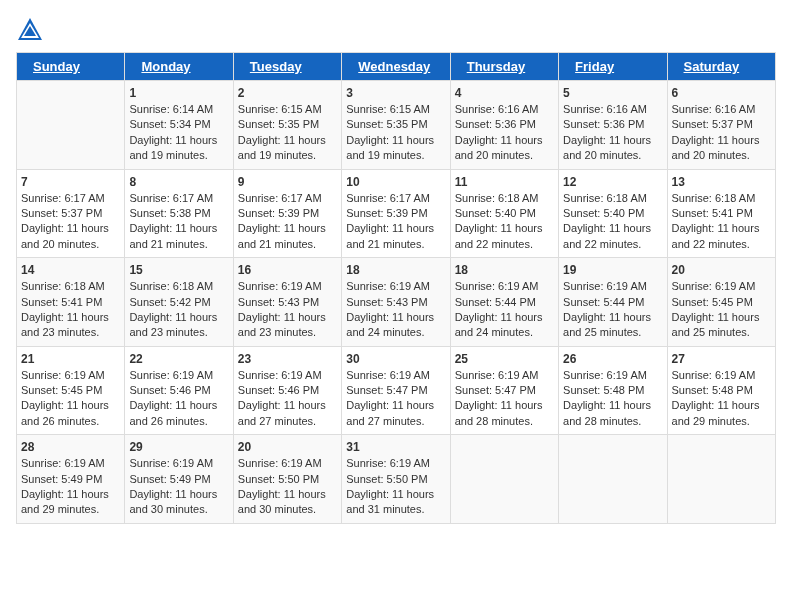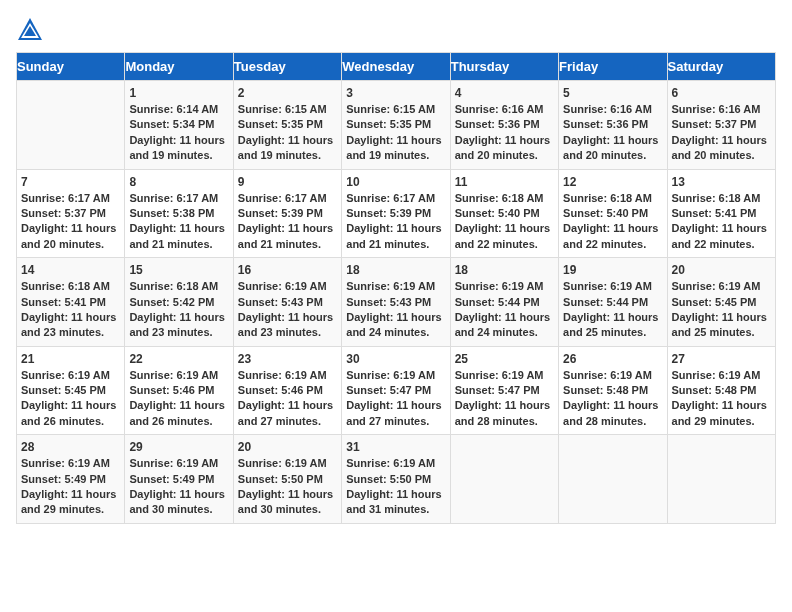--- a/index.html
+++ b/index.html
@@ -47,25 +47,26 @@
     table {
       width: 100%;
       border-collapse: collapse;
       table-layout: fixed;
     }
     thead tr {
       background-color: #1565c0;
       color: #fff;
     }
     thead th {
-      padding: 6px 0;
+      padding: 6px 16px;
       font-size: 13px;
       font-weight: bold;
       text-align: left;
       border: 1px solid #ddd;
+      text-decoration: underline;
     }
     tbody tr {
       border-bottom: 1px solid #ccc;
     }
     tbody td {
       vertical-align: top;
       padding: 5px 4px;
       font-size: 11px;
       color: #333;
       border: 1px solid #ddd;
@@ -75,21 +76,20 @@
       background: #f9f9f9;
     }
     .day-num {
       font-weight: bold;
       font-size: 12px;
       display: block;
       margin-bottom: 2px;
     }
     .cell-info {
       line-height: 1.4;
-      font-weight: bold;
     }
   </style>
 </head>
 <body>
 
 <div class="header">
   <div class="logo">
     <svg class="logo-icon" viewBox="0 0 28 28">
       <polygon points="14,2 26,24 2,24" fill="#1565c0"></polygon>
       <polygon points="14,7 23,22 5,22" fill="#fff"></polygon>

